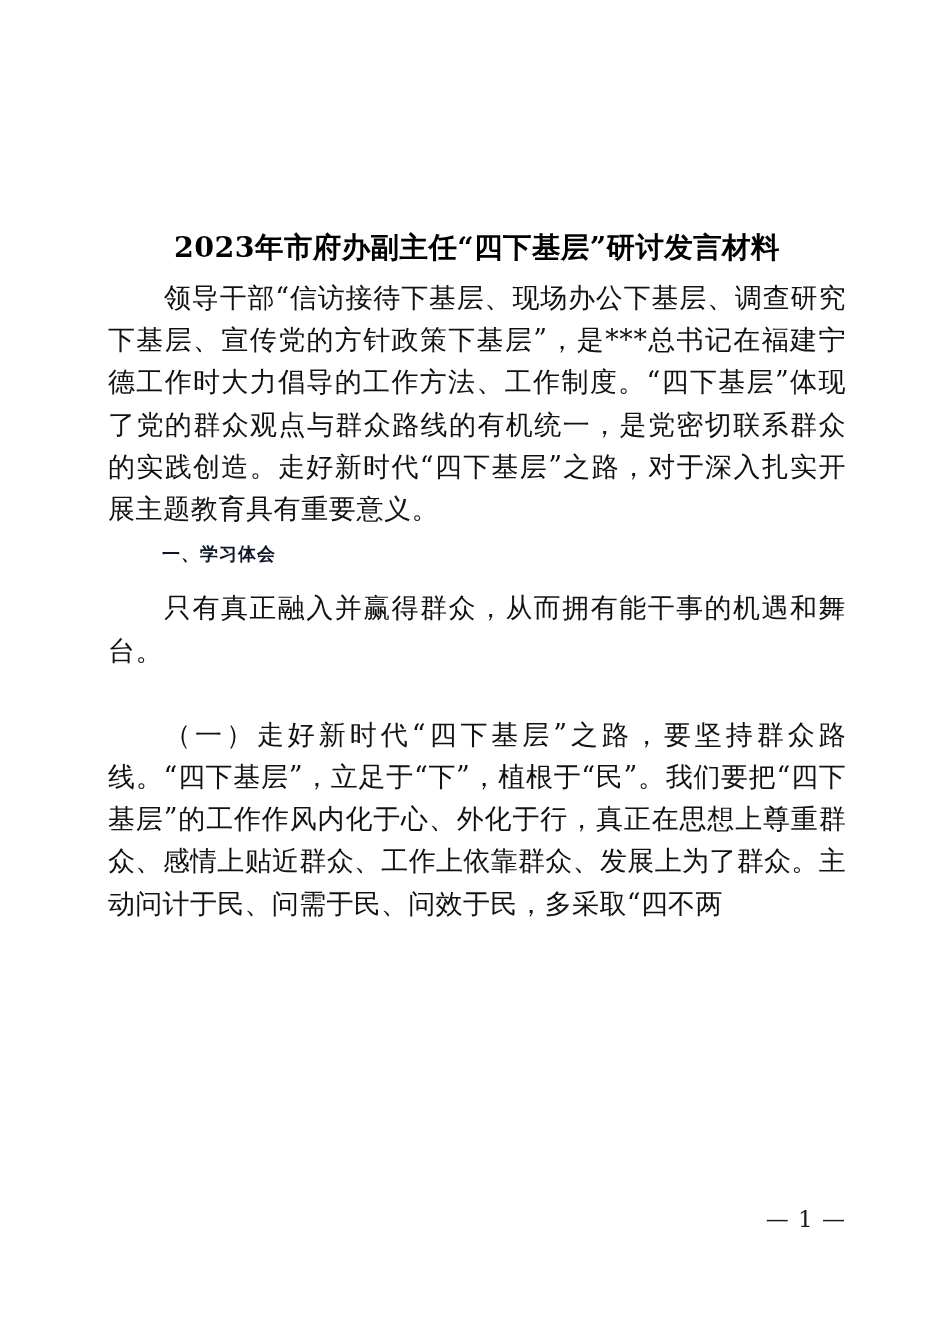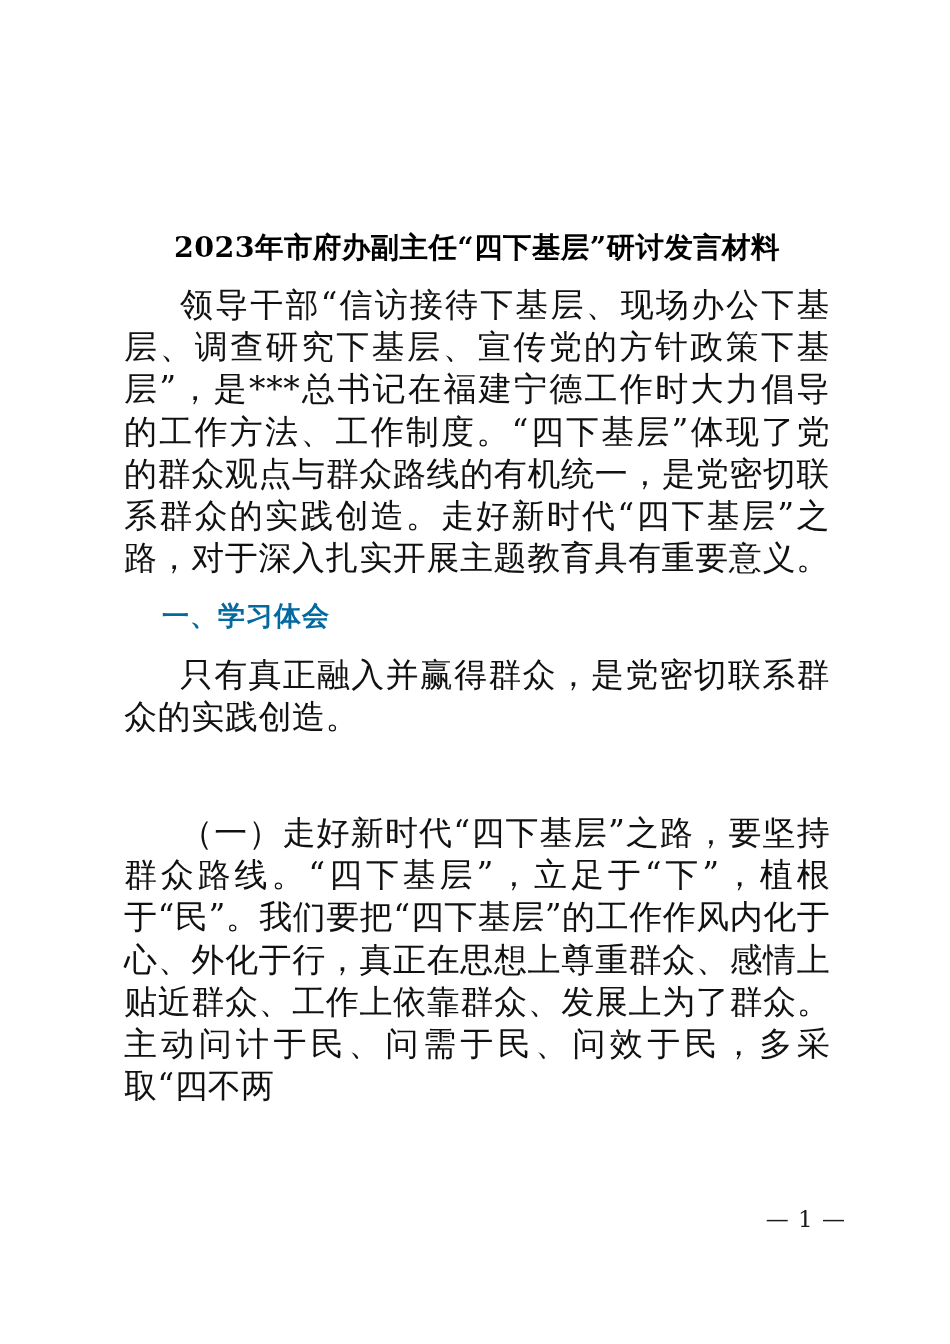--- a/index.html
+++ b/index.html
@@ -43,45 +43,45 @@
     letter-spacing: 0.4px;
     text-align: center;
     color: #000000;
     margin: 0 0 9px 0;
     white-space: nowrap;
   }
 
   
   .para {
     font-family: "DejaVu Serif", "Liberation Serif", serif;
-    font-size: 33px;
+    font-size: 27px;
     line-height: 42.2px;
     text-align: justify;
     text-align-last: left;
     text-justify: inter-character;
     color: #111111;
-    margin: 16px;
+    margin: 0;
     text-indent: 56px;
     letter-spacing: 0.6px;
     word-break: break-all;
   }
 
   .para.strong {
     font-weight: normal;
     letter-spacing: 0.3px;
   }
 
   
   .section-heading {
     font-family: "DejaVu Sans", "Liberation Sans", sans-serif;
-    font-size: 27px;
+    font-size: 18px;
     line-height: 42.2px;
     font-weight: bold;
-    color: #0369a1;
-    margin: 3px 0 3px 0;
+    color: #0f172a;
+    margin: 3px 0 12px 0;
     text-indent: 54px;
     letter-spacing: 1px;
   }
 
   .spacer-line {
     height: 42px;
   }
 
   
   .footer {
@@ -107,21 +107,21 @@
 
   <div class="content">
 
     <h1 class="doc-title">2023年市府办副主任“四下基层”研讨发言材料</h1>
 
     <p class="para">领导干部“信访接待下基层、现场办公下基层、调查研究下基层、宣传党的方针政策下基层”，是***总书记在福建宁德工作时大力倡导的工作方法、工作制度。“四下基层”体现了党的群众观点与群众路线的有机统一，是党密切联系群众的实践创造。走好新时代“四下基层”之路，对于深入扎实开展主题教育具有重要意义。</p>
 
     <h2 class="section-heading">一、学习体会</h2>
 
 
-    <p class="para">只有真正融入并赢得群众，是党密切联系群众的实践创造。</p>
+    <p class="para">只有真正融入并赢得群众，从而拥有能干事的机遇和舞台。</p>
 
     <div class="spacer-line"></div>
 
     <p class="para strong">（一）走好新时代“四下基层”之路，要坚持群众路线。“四下基层”，立足于“下”，植根于“民”。我们要把“四下基层”的工作作风内化于心、外化于行，真正在思想上尊重群众、感情上贴近群众、工作上依靠群众、发展上为了群众。主动问计于民、问需于民、问效于民，多采取“四不两</p>
 
   </div>
 
   <div class="footer">
     <span class="pg-num">— 1 —</span>
   </div>

